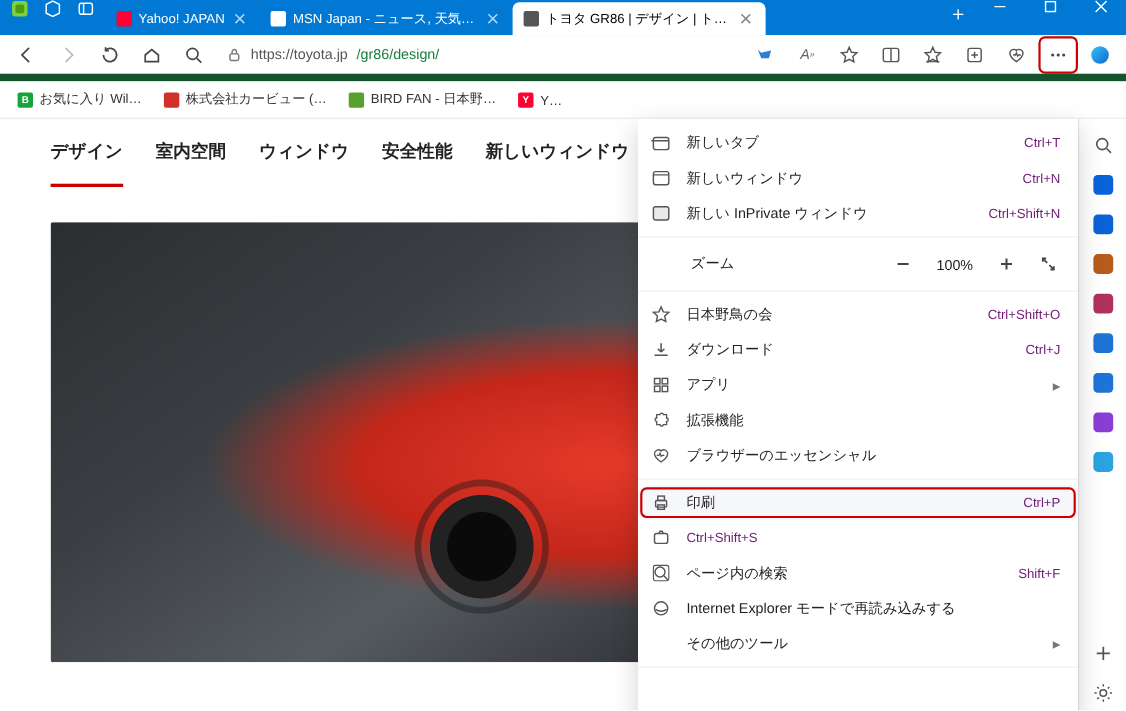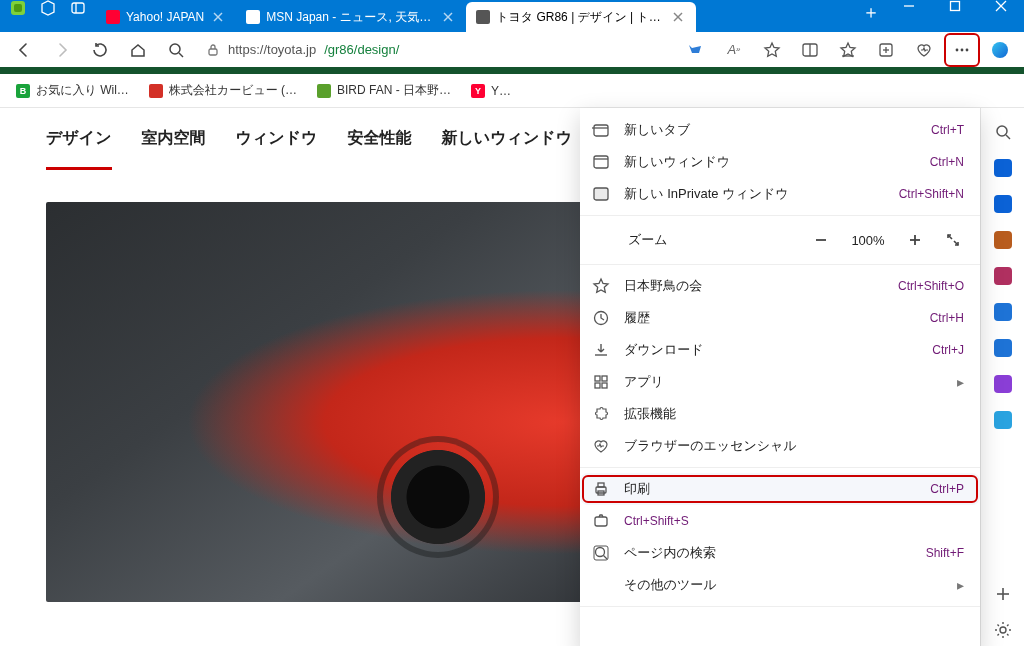--- a/index.html
+++ b/index.html
@@ -393,30 +393,20 @@
           <svg width="18" height="18" viewBox="0 0 18 18">
             <path d="M9 2l2 4.5 5 .5-3.7 3.3 1 5L9 13l-4.3 2.3 1-5L2 7l5-.5z" fill="none" stroke="#555" stroke-width="1.3"></path>
           </svg>
         </span>
     <span class="lbl">日本野鳥の会</span>
     <span class="sc">Ctrl+Shift+O</span>
     </div>
       <div class="row">
         <span class="ic">
           <svg width="18" height="18" viewBox="0 0 18 18">
-            <circle cx="9" cy="9" r="6.5" fill="none" stroke="#555" stroke-width="1.3"></circle>
-            <path d="M9 5v4l3 2" fill="none" stroke="#555" stroke-width="1.3"></path>
-          </svg>
-        </span>
-    <span class="lbl">履歴</span>
-    <span class="sc">Ctrl+H</span>
-    </div>
-      <div class="row">
-        <span class="ic">
-          <svg width="18" height="18" viewBox="0 0 18 18">
             <path d="M9 3v8m0 0l-3-3m3 3l3-3" fill="none" stroke="#555" stroke-width="1.4"></path>
             <line x1="3" y1="14" x2="15" y2="14" stroke="#555" stroke-width="1.4"></line>
           </svg>
         </span>
     <span class="lbl">ダウンロード</span>
     <span class="sc">Ctrl+J</span>
     </div>
       <div class="row">
         <span class="ic">
           <svg width="18" height="18" viewBox="0 0 18 18">
@@ -475,20 +465,30 @@
           <svg width="18" height="18" viewBox="0 0 18 18">
             <circle cx="8" cy="8" r="4.5" fill="none" stroke="#555" stroke-width="1.3"></circle>
             <line x1="11.5" y1="11.5" x2="15" y2="15" stroke="#555" stroke-width="1.3"></line>
             <rect x="2" y="2" width="14" height="14" rx="2" fill="none" stroke="#555" stroke-width="1"></rect>
           </svg>
         </span>
     <span class="lbl">ページ内の検索</span>
     <span class="sc">Shift+F</span>
     </div>
       <div class="row">
+        <span class="ic">
+          <svg width="18" height="18" viewBox="0 0 18 18">
+            <circle cx="9" cy="9" r="6" fill="none" stroke="#555" stroke-width="1.3"></circle>
+            <path d="M4 10c3 2 7 2 10 0" fill="none" stroke="#555" stroke-width="1.2"></path>
+          </svg>
+        </span>
+    <span class="lbl">Internet Explorer モードで再読み込みする</span>
+
+    </div>
+      <div class="row">
         <span class="ic"></span>
     <span class="lbl">その他のツール</span>
 
     <span class="chev">▸</span>
       </div>
       <div class="sep"></div>
       <div class="row">
     
     
     </div>

